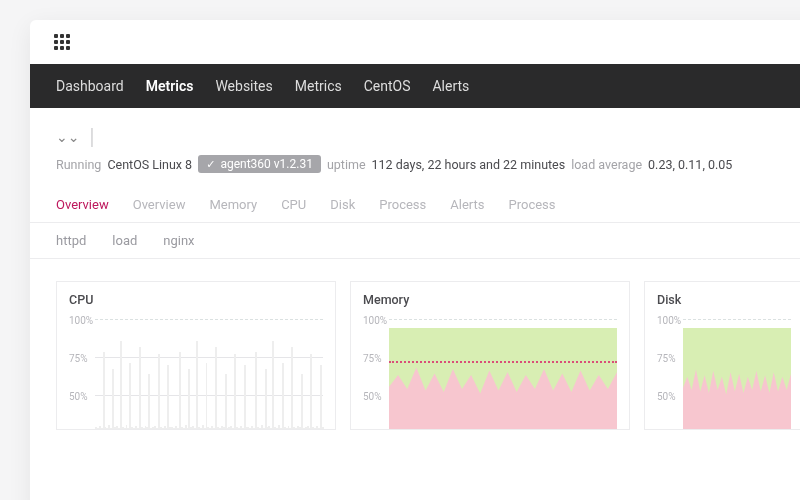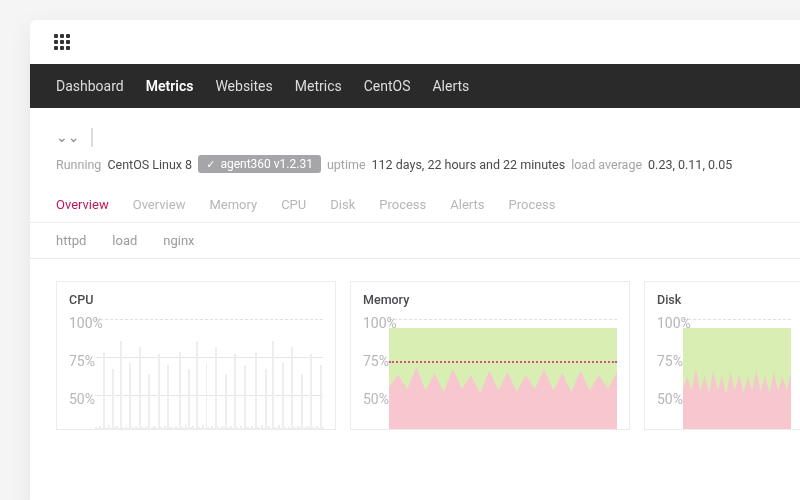--- a/index.html
+++ b/index.html
@@ -82,21 +82,21 @@
   .chart-card {
     background:#fff; border:1px solid #ececee; padding:10px 12px 0;
     flex-shrink:0;
   }
   .chart-card.cpu { width:280px; }
   .chart-card.mem { width:280px; }
   .chart-card.disk { width:160px; }
   .chart-title { font-size:12.5px; color:#4b4b4f; font-weight:500; margin-bottom:12px; }
   .chart-body { position:relative; height:110px; }
   .ytick {
-    position:absolute; left:0; font-size:14px; color:#b6b6bb;
+    position:absolute; left:0; font-size:10px; color:#b6b6bb;
   }
   .gridline {
     position:absolute; left:26px; right:0; border-top:1px dashed #9aa; opacity:.35;
   }
   .gridline.solid { border-top:1px solid #e5e5e8; opacity:1; }
   
   .cpu-bars {
     position:absolute; left:26px; right:0; bottom:0; top:0;
     display:flex; align-items:flex-end; gap:0;
   }

